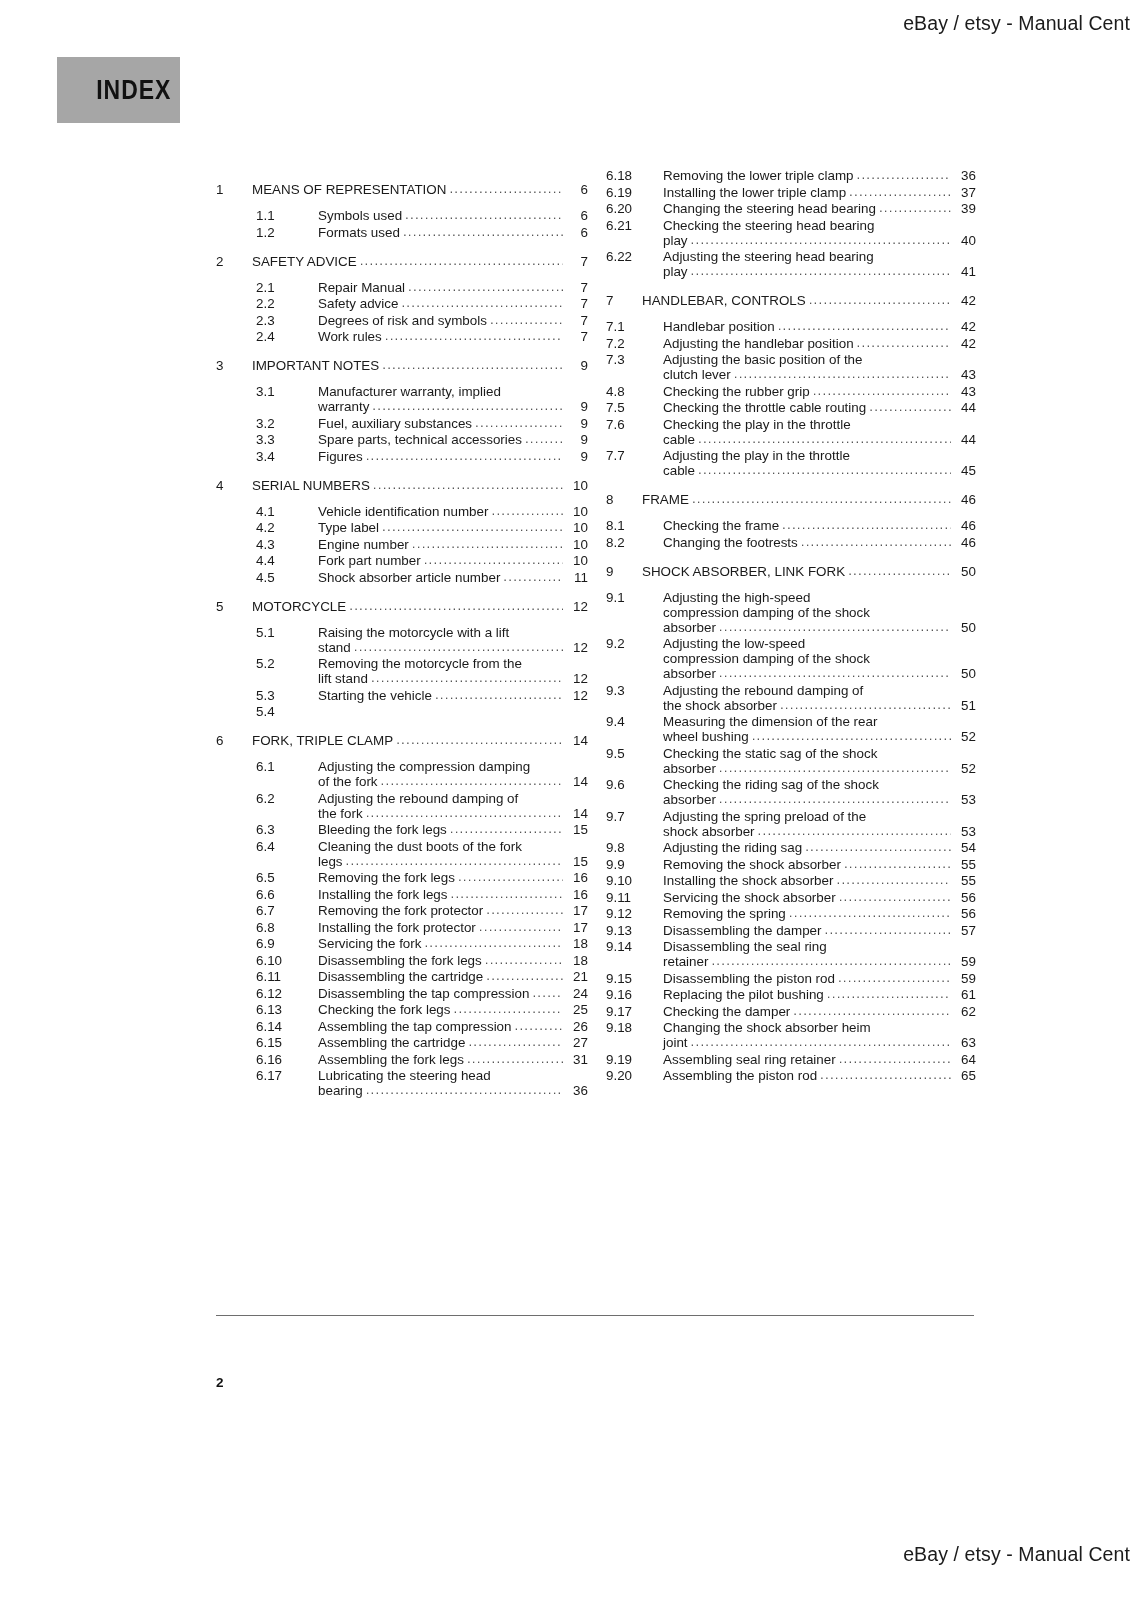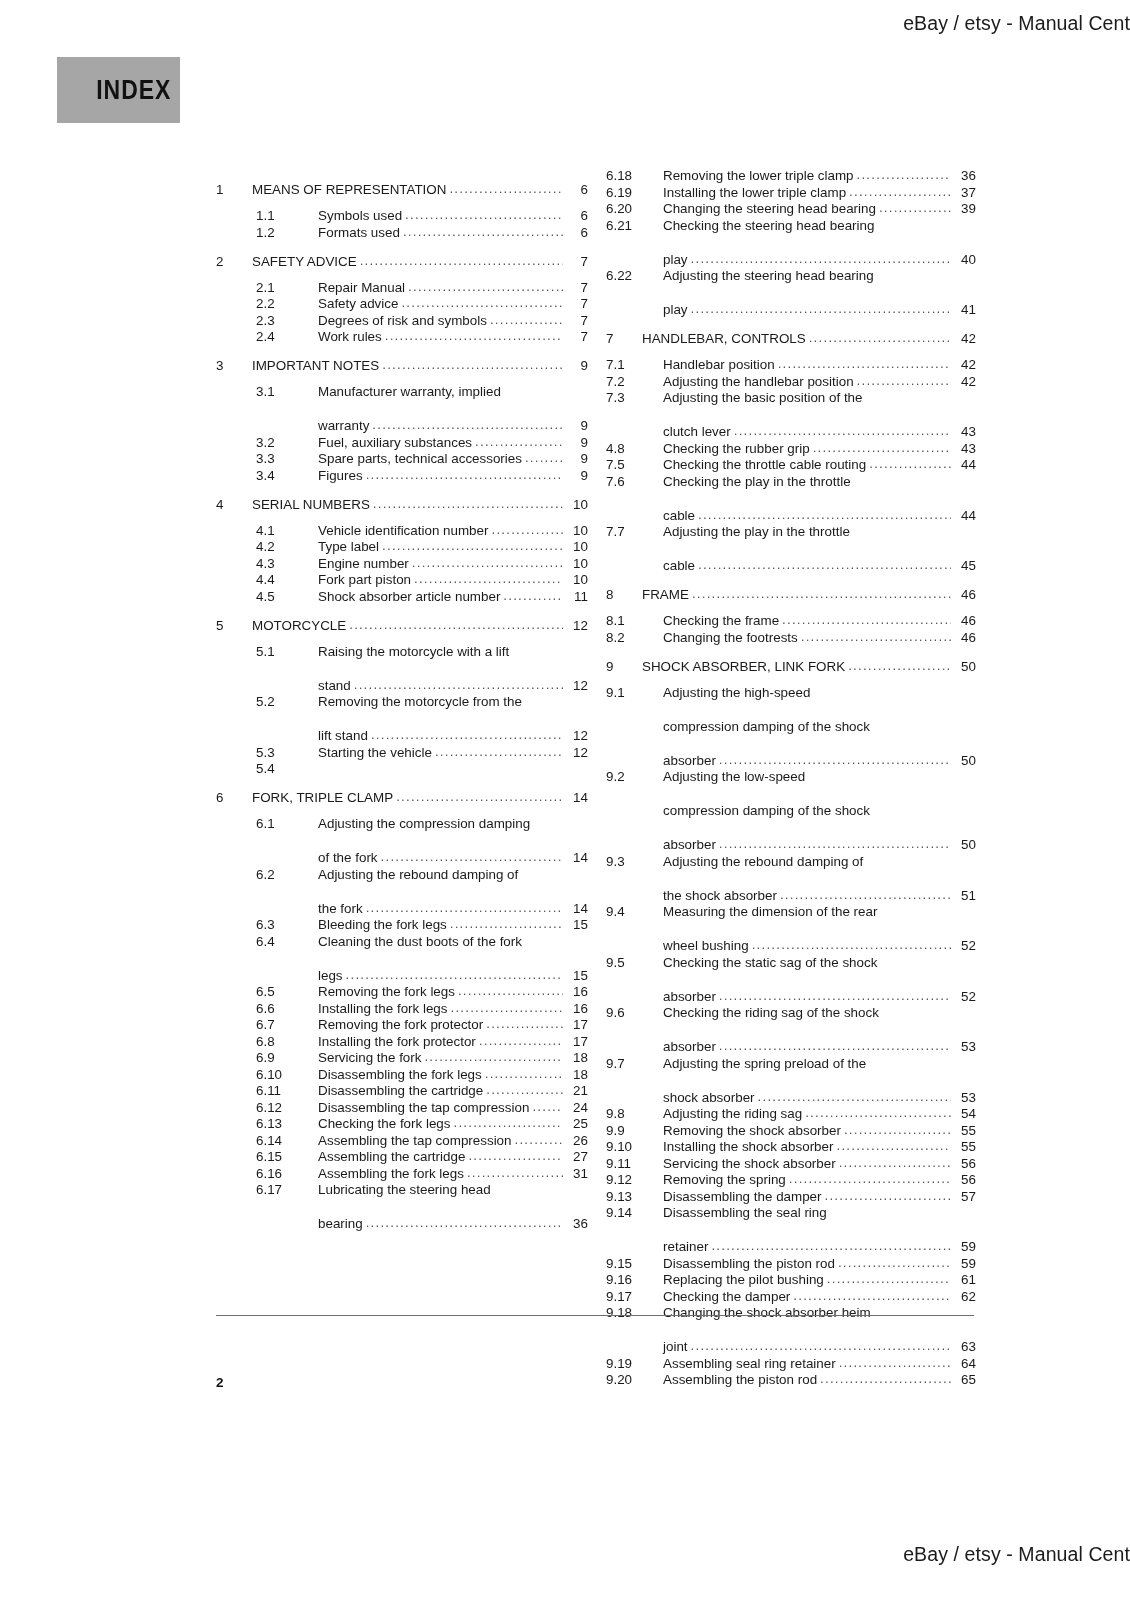--- a/index.html
+++ b/index.html
@@ -98,21 +98,21 @@
     content:"........................................................................................................";
   }
   .ln .pg {
     flex:0 0 auto;
     width:22px;
     text-align:right;
     white-space:nowrap;
   }
   .ln.nolead .pg { visibility:hidden; }
   
-  .ln + .ln { margin-top:19px; }
+  .ln + .ln { margin-top:0; }
 
   
   .rule {
     position:absolute;
     left:216px; top:1315px;
     width:758px; height:0;
     border-top:1.6px solid #6e6e6e;
   }
   .page-number {
     position:absolute;
@@ -304,21 +304,21 @@
             <span class="txt">Engine number</span>
             <span class="leader"></span>
             <span class="pg">10</span>
           </div>
         </div>
       </div>
       <div class="row sub">
         <div class="num">4.4</div>
         <div class="body">
           <div class="ln">
-            <span class="txt">Fork part piston</span>
+            <span class="txt">Fork part number</span>
             <span class="leader"></span>
             <span class="pg">10</span>
           </div>
         </div>
       </div>
       <div class="row sub">
         <div class="num">4.5</div>
         <div class="body">
           <div class="ln">
             <span class="txt">Shock absorber article number</span>

